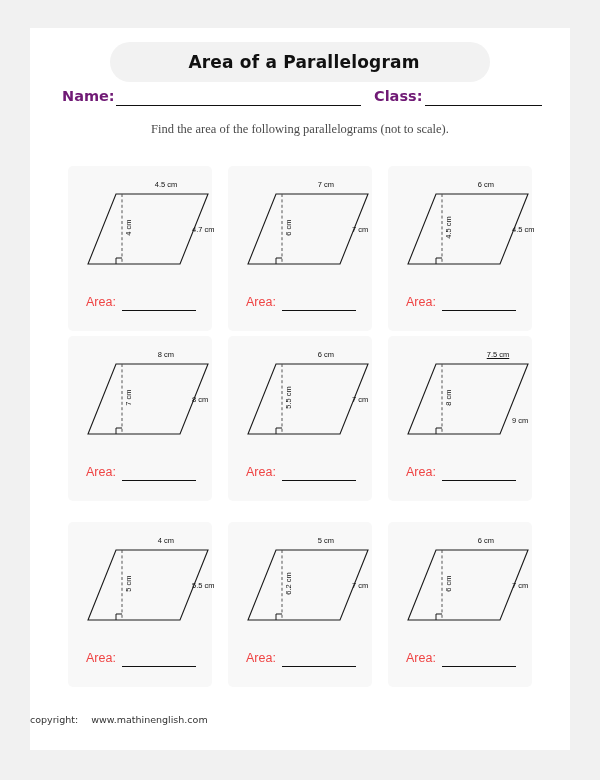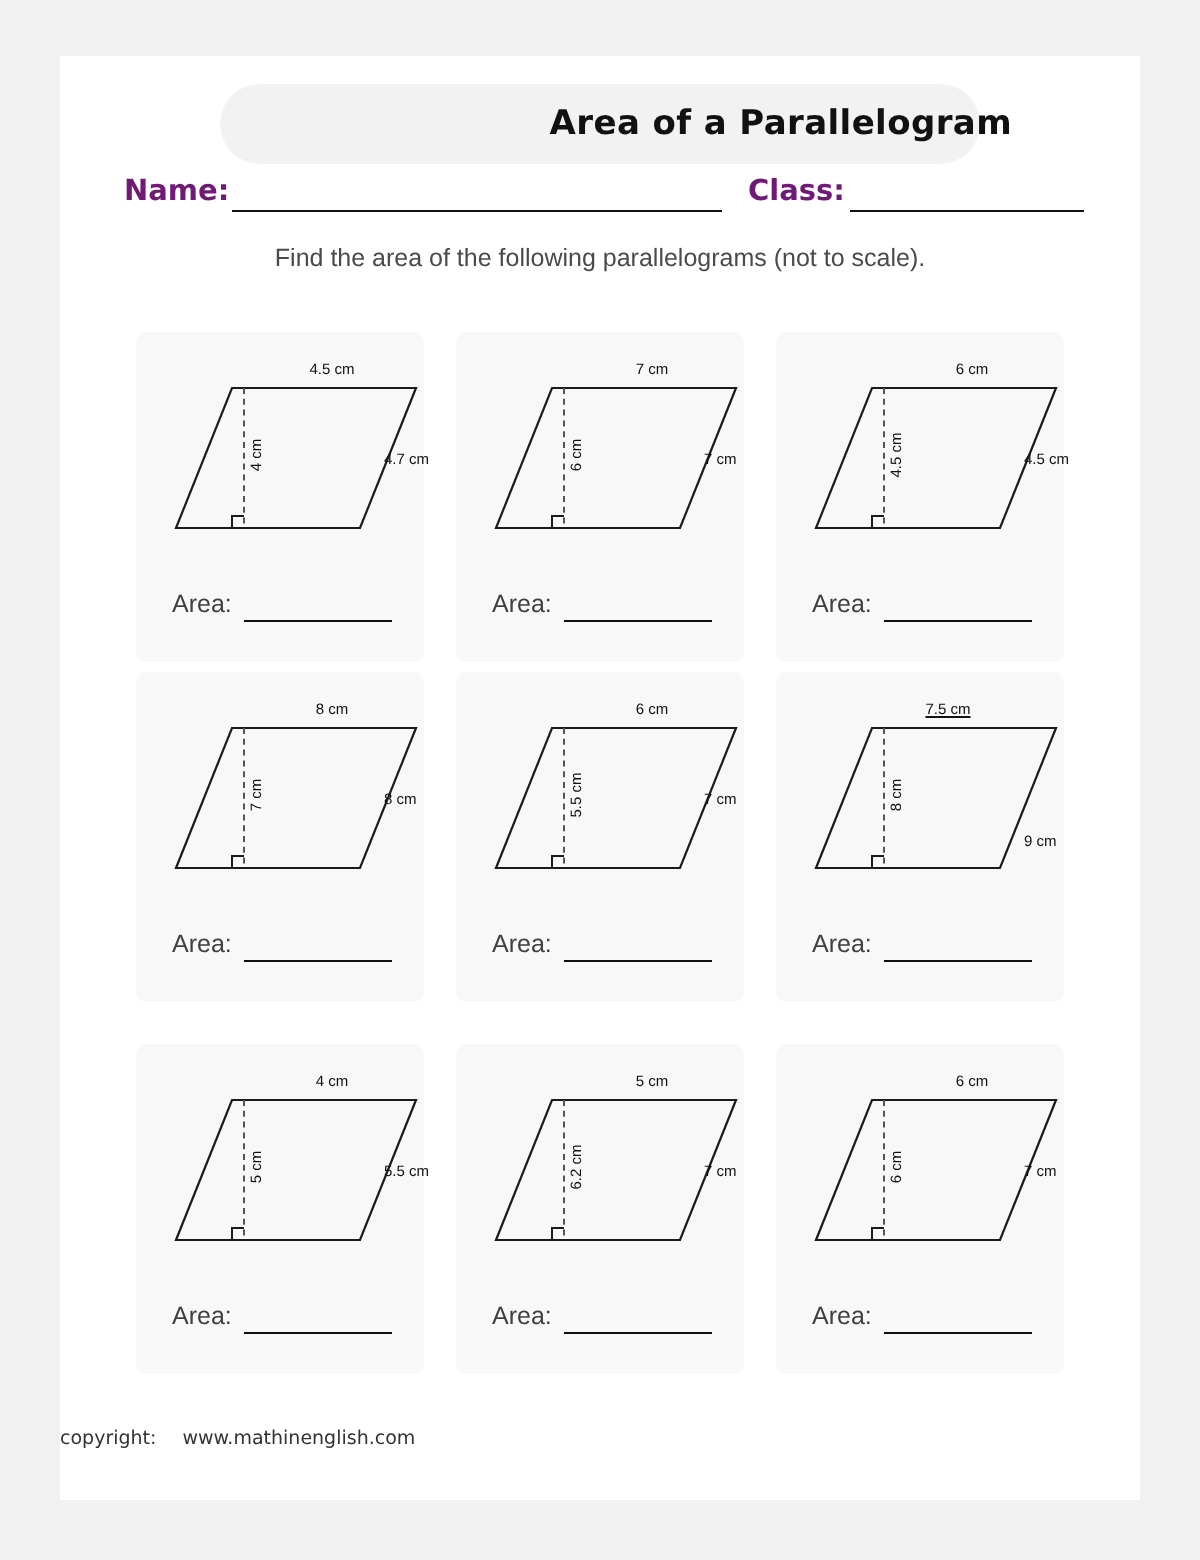--- a/index.html
+++ b/index.html
@@ -28,26 +28,26 @@
     position: absolute;
     left: 80px;
     top: 14px;
     width: 380px;
     height: 40px;
     background: #f2f2f2;
     border-radius: 20px;
   }
   #title-text {
     position: absolute;
-    left: 16px;
+    left: 4px;
     top: 0;
     width: 380px;
     height: 40px;
     line-height: 40px;
-    text-align: right;
+    text-align: center;
     font-family: "DejaVu Sans", sans-serif;
     font-size: 17px;
     font-weight: bold;
     color: #111111;
     letter-spacing: 0.2px;
   }
 
   #name-row {
     position: absolute;
     left: 32px;
@@ -72,21 +72,21 @@
   #name-rule { left: 54px; width: 245px; }
   #class-label { left: 312px; }
   #class-rule { left: 363px; width: 117px; }
 
   #instruction {
     position: absolute;
     left: 0;
     top: 94px;
     width: 540px;
     text-align: center;
-    font-family: Liberation Sans, sans-serif;
+    font-family: Liberation Serif, serif;
     font-size: 12.5px;
     color: #4a4a4a;
   }
 
   
   #grid {
     position: absolute;
     left: 8px;
     top: 122px;
     width: 524px;
@@ -141,21 +141,21 @@
     bottom: 18px;
     width: 118px;
     height: 18px;
   }
   .area-text {
     position: absolute;
     left: 0;
     top: 0;
     font-family: "Liberation Sans", sans-serif;
     font-size: 12.5px;
-    color: #404040;
+    color: #ef4444;
   }
   .area-rule {
     position: absolute;
     left: 36px;
     top: 0;
     width: 74px;
     height: 15px;
     border-bottom: 1.6px solid #111111;
   }
 
@@ -270,21 +270,21 @@
           <span class="area-rule"></span>
         </div>
       </div>
       <div class="cell r1 c2">
         <div class="figure">
           <svg width="144" height="122">
             <polygon points="20,96 112,96 140,26 48,26" fill="none" stroke="#1a1a1a" stroke-width="1.1"></polygon>
             <line x1="54" y1="26" x2="54" y2="96" stroke="#555555" stroke-width="1" stroke-dasharray="3,2.4"></line>
             <polyline points="48,96 48,90 54,90" fill="none" stroke="#1a1a1a" stroke-width="1"></polyline>
           </svg>
-          <span class="dim-label dim-base" style="left: 40px; top: 12px; width: 92px; text-decoration: underline;">7.5 cm</span>
+          <span class="dim-label dim-base" style="left: 64px; top: 12px; width: 92px; text-decoration: underline;">7.5 cm</span>
           <span class="dim-label dim-height" style="left: 40px; top: 55px; width: 40px;">8 cm</span>
           <span class="dim-label dim-side" style="left: 124px; top: 57px; margin-top: 21px;">9 cm</span>
         </div>
         <div class="area-line">
           <span class="area-text">Area:</span>
           <span class="area-rule"></span>
         </div>
       </div>
       <div class="cell r2 c0">
         <div class="figure">

